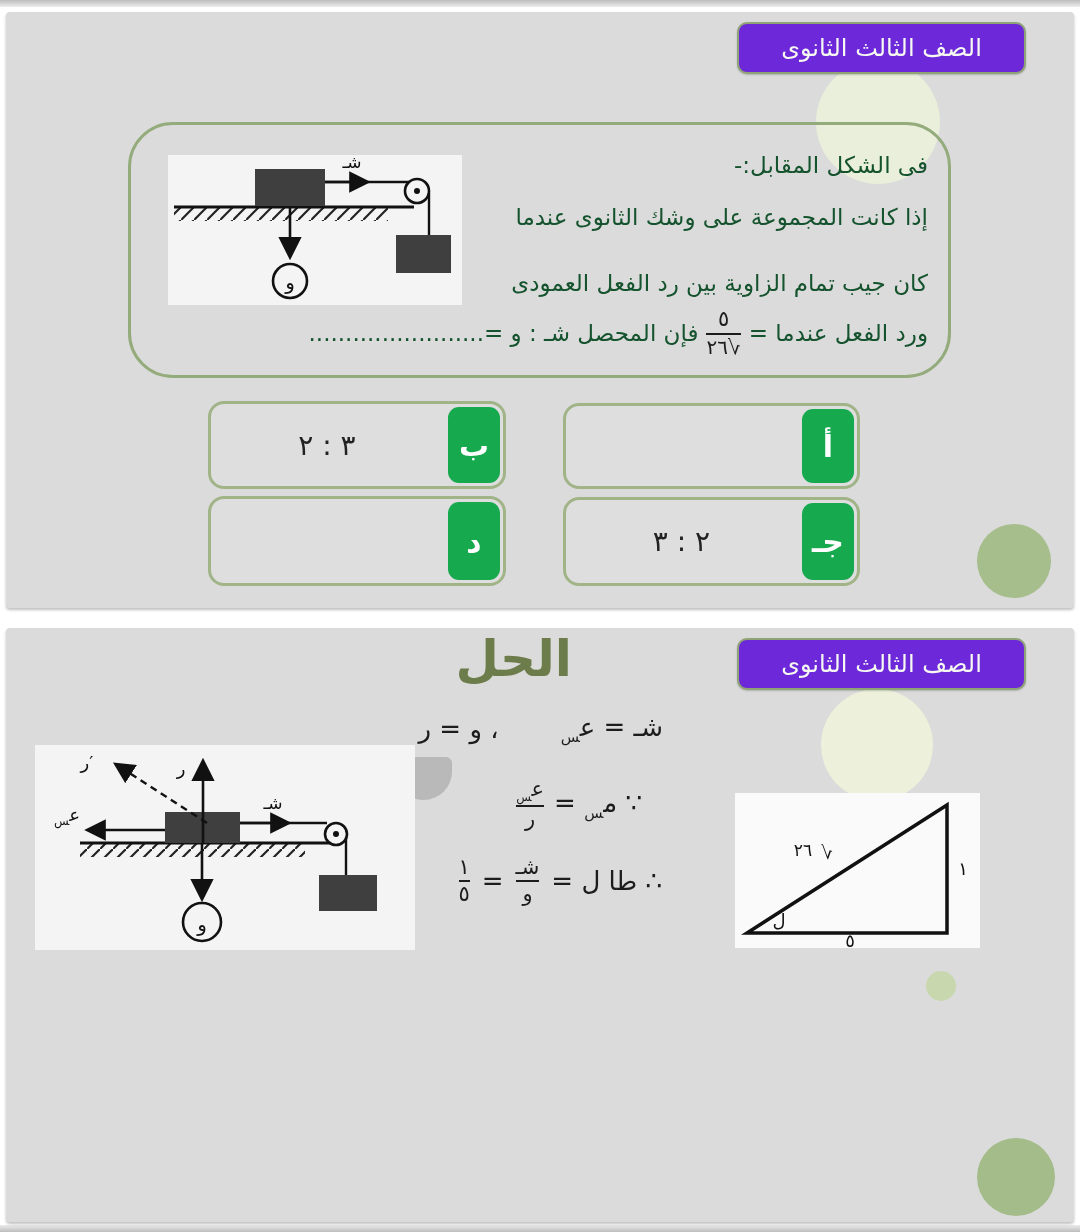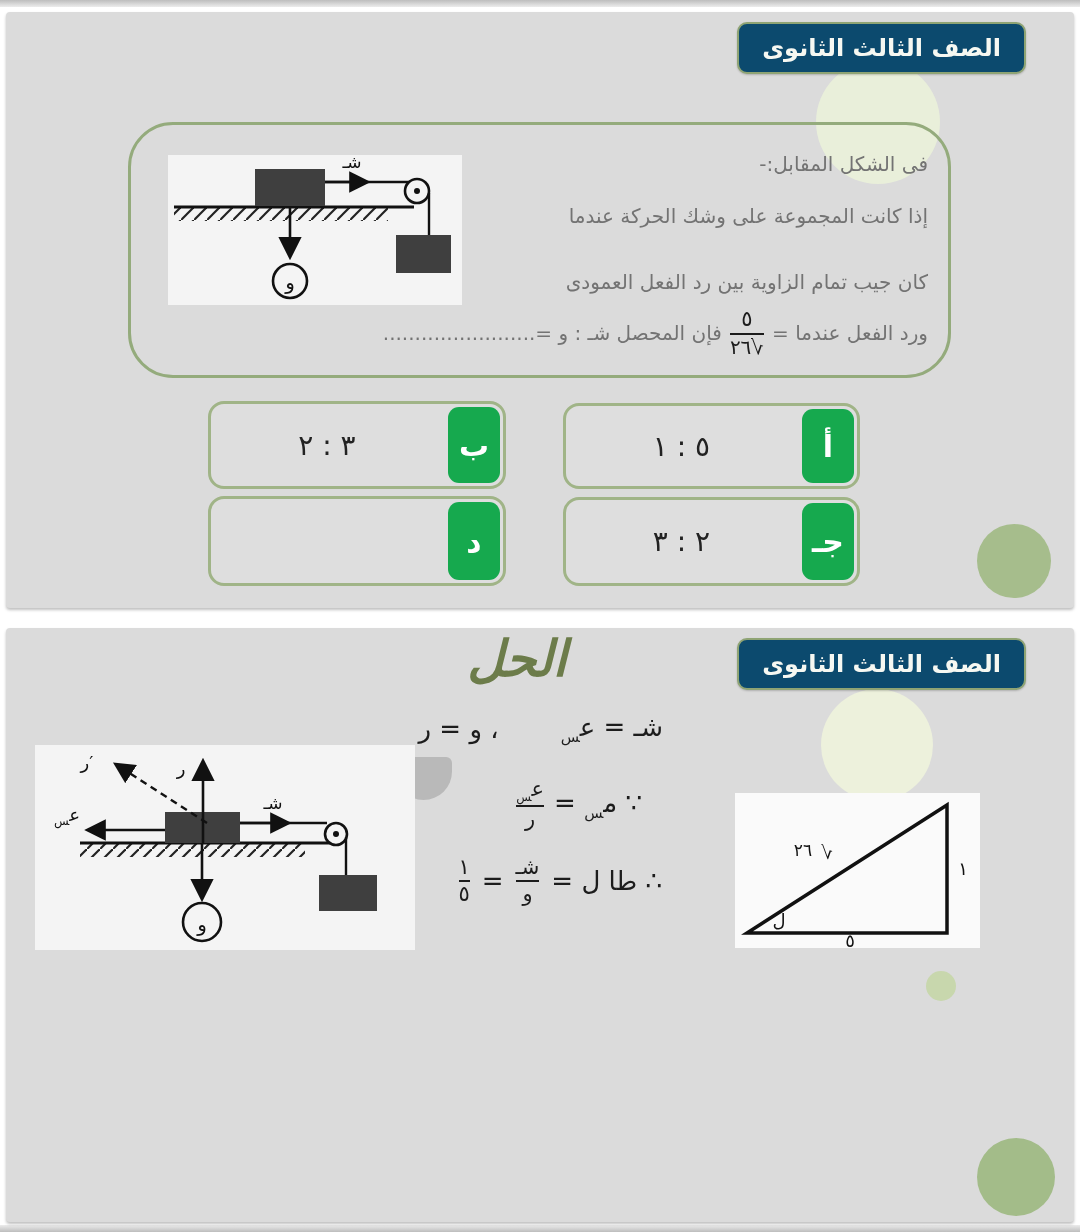--- a/index.html
+++ b/index.html
@@ -2,40 +2,40 @@
 <html lang="ar"><head>
 <meta charset="utf-8">
 <style>
   html,body{margin:0;padding:0;background:#ffffff;}
   .canvas{position:relative;width:1080px;height:1232px;background:#ffffff;
           font-family:"DejaVu Sans",sans-serif;overflow:hidden;}
   .abs{position:absolute;}
   .card{position:absolute;left:6px;width:1068px;background:#dbdbdb;border-radius:4px;
         box-shadow:0 2px 3px rgba(0,0,0,.25);}
   .strip{position:absolute;left:0;width:1080px;}
-  .badge{position:absolute;background:#0c4a6e;border:2px solid #8fa474;border-radius:10px;
+  .badge{position:absolute;background:#6d28d9;border:2px solid #8fa474;border-radius:10px;
          color:#f6f8f2;display:flex;align-items:center;justify-content:center;
-         font-size:24px;direction:rtl;box-shadow:0 1px 2px rgba(0,0,0,.2);font-weight:bold;}
-  .txt{color:#737373;font-size:20px;white-space:nowrap;direction:rtl;}
+         font-size:24px;direction:rtl;box-shadow:0 1px 2px rgba(0,0,0,.2);}
+  .txt{color:#14532d;font-size:23px;white-space:nowrap;direction:rtl;}
   .circle{position:absolute;border-radius:50%;}
   .qbox{position:absolute;border:3px solid #94ab7c;border-radius:45px;}
   .panel{position:absolute;background:#f4f4f4;}
   .option{position:absolute;background:#dedede;border:3px solid #a0b487;border-radius:16px;}
   .opt-tab{position:absolute;top:3px;bottom:3px;right:3px;width:52px;background:#16a94e;
            border-radius:11px;color:#ffffff;display:flex;align-items:center;justify-content:center;
            font-size:30px;font-weight:bold;direction:rtl;}
   .opt-val{position:absolute;left:0;right:60px;top:0;bottom:0;display:flex;align-items:center;
            justify-content:center;font-size:28px;color:#222;direction:ltr;unicode-bidi:isolate;}
   .frac{display:inline-flex;flex-direction:column;align-items:center;line-height:1.1;}
   .frac .bar{border-top:2.5px solid #1c1c1c;align-self:stretch;margin:1px 0;}
   .flip{display:inline-block;transform:scaleX(-1);}
   .eq{position:absolute;display:flex;direction:rtl;align-items:center;color:#1c1c1c;
       font-size:26px;white-space:nowrap;}
   sub{font-size:15px;}
-  .sol-title{position:absolute;font-size:50px;font-weight:bold;color:#6c7c4a;direction:rtl;font-style:italic;}
+  .sol-title{position:absolute;font-size:50px;font-weight:bold;color:#6c7c4a;direction:rtl;}
 </style>
 </head>
 <body>
 
 <div class="canvas">
 
   <div class="strip" style="top:0;height:7px;background:linear-gradient(#bdbdbd,#ececec);"></div>
   <div class="strip" style="top:1225px;height:7px;background:linear-gradient(#ececec,#bdbdbd);"></div>
 
   <div class="card" style="top:12px;height:596px;"></div>
@@ -69,41 +69,40 @@
       <circle cx="249" cy="36" r="3" fill="#111"></circle>
       <line x1="261" y1="38" x2="261" y2="80" stroke="#111" stroke-width="2.4"></line>
       <rect x="228" y="80" width="55" height="38" fill="#3f3f3f"></rect>
       <line x1="122" y1="53" x2="122" y2="100" stroke="#111" stroke-width="2.6" marker-end="url(#ah1)"></line>
       <circle cx="122" cy="126" r="17" fill="none" stroke="#111" stroke-width="2.6"></circle>
       <text x="122" y="134" font-size="20" text-anchor="middle" fill="#111">و</text>
     </svg>
   </div>
 
   <div class="abs txt" style="top:152px;right:152px;">فى الشكل المقابل:-</div>
-  <div class="abs txt" style="top:204px;right:152px;">إذا كانت المجموعة على وشك الحركة عندما</div>
+  <div class="abs txt" style="top:204px;right:152px;">إذا كانت المجموعة على وشك الثانوى عندما</div>
   <div class="abs txt" style="top:270px;right:152px;">كان جيب تمام الزاوية بين رد الفعل العمودى</div>
 
   <div class="abs" style="top:298px;right:152px;height:70px;display:flex;direction:rtl;align-items:center;gap:8px;">
     <span class="txt">ورد الفعل عندما =</span>
     <span class="frac" style="color:#1c1c1c;">
       <span style="font-size:21px;">٥</span>
       <span class="bar"></span>
       <span style="font-size:20px;display:inline-flex;direction:ltr;align-items:flex-start;">
         <span>٢٦</span>
           <span class="flip">√</span>
       </span>
     </span>
     <span class="txt">فإن المحصل شـ : و =........................</span>
   </div>
 
   <div class="option" style="left:563px;top:403px;width:291px;height:80px;">
     <div class="opt-tab">
         <span>أ</span>
       </div>
-    <div class="opt-val">٥ : ١</div>
   </div>
   <div class="option" style="left:208px;top:401px;width:292px;height:82px;">
     <div class="opt-tab">
         <span>ب</span>
       </div>
     <div class="opt-val">٣ : ٢</div>
   </div>
   <div class="option" style="left:563px;top:497px;width:291px;height:83px;">
     <div class="opt-tab">
         <span>جـ</span>

